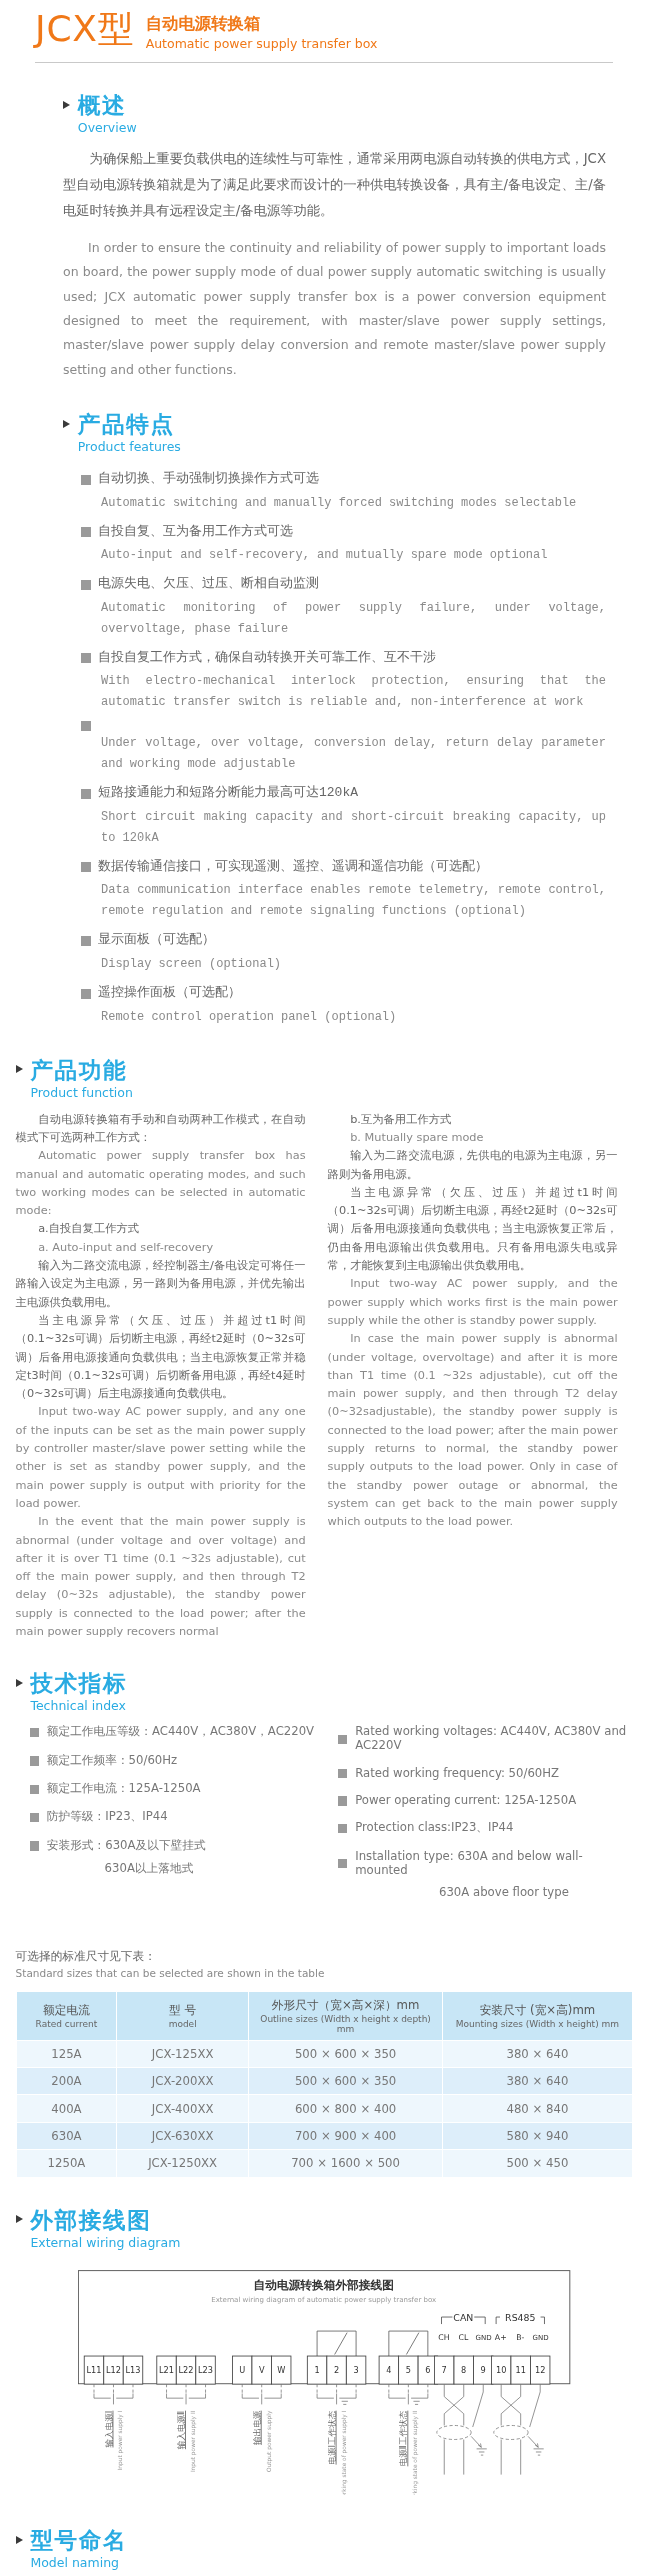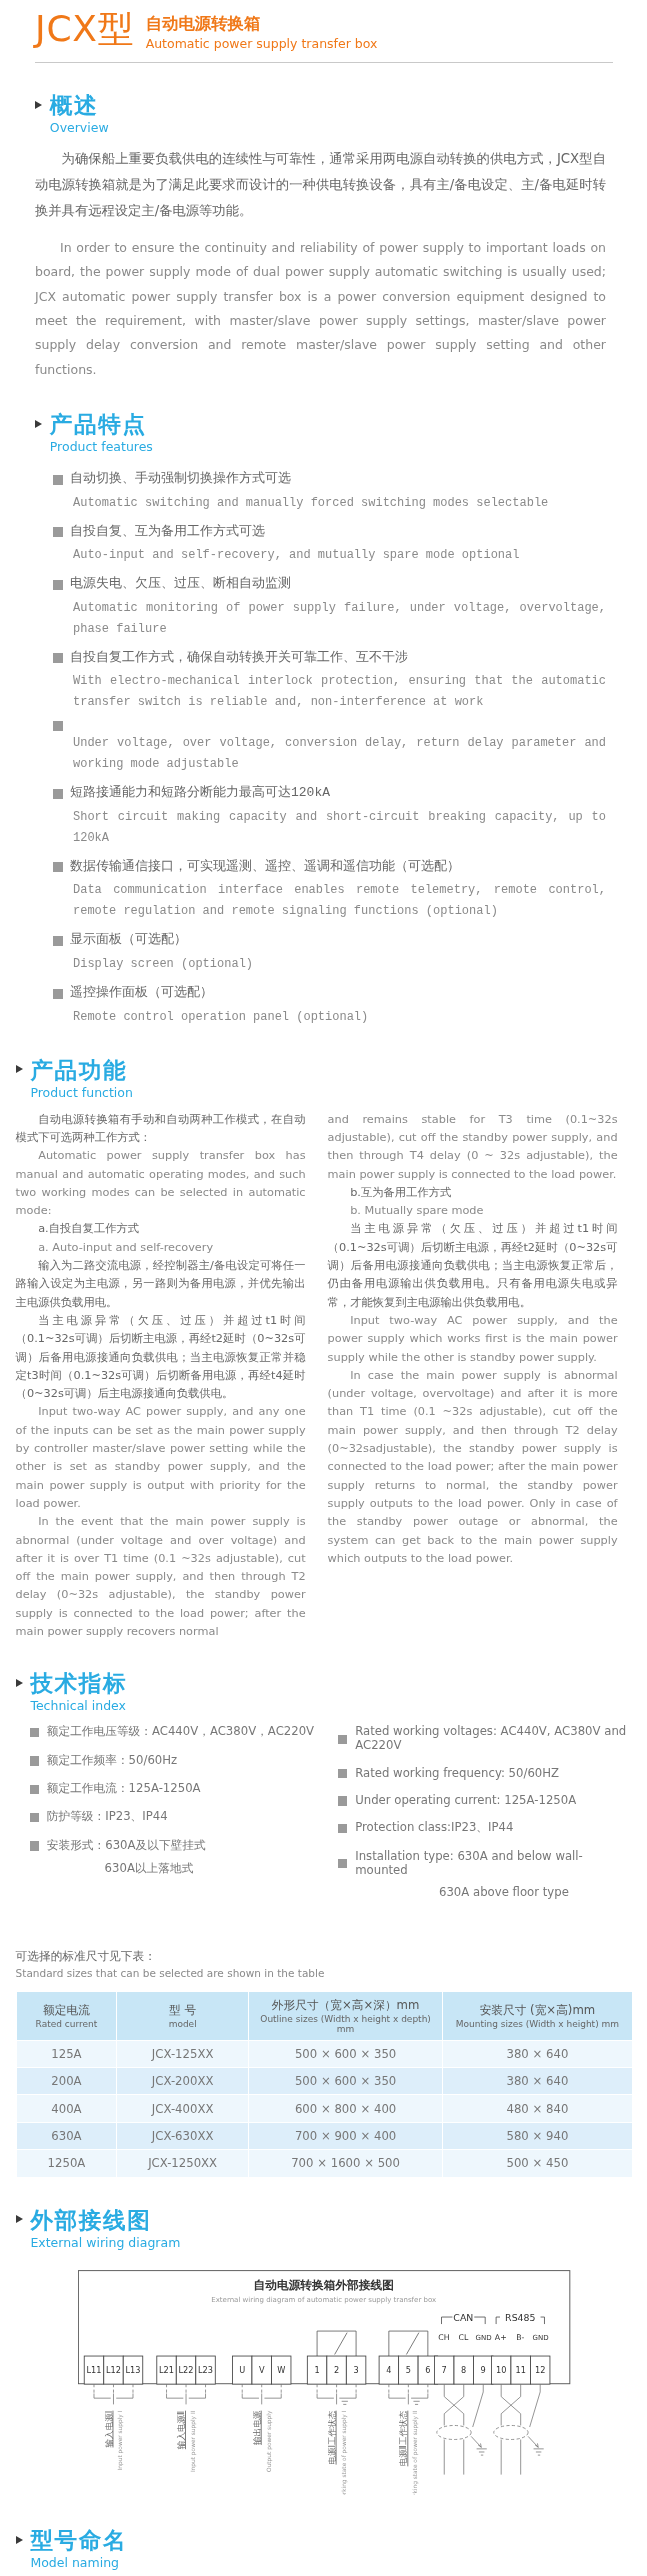--- a/index.html
+++ b/index.html
@@ -19,21 +19,21 @@
   .hdr-divider { border: none; border-top: 0.8px solid #c9c9c9; margin-top: 11px; }
 
   
   .sec-head { display: flex; align-items: flex-start; margin-bottom: 11px; }
   .tri { width: 0; height: 0; border-left: 7px solid #3a3a3a; border-top: 4.7px solid transparent;
          border-bottom: 4.7px solid transparent; margin: 7.8px 7.8px 0 0; flex: none; }
   .sec-head h2 { font-size: 22.6px; font-weight: bold; color: #29abe2; letter-spacing: 1.6px; line-height: 1.1; }
   .sec-head .sub { font-size: 12.5px; color: #29abe2; margin-top: 2.3px; }
 
   .sec { margin-top: 30px; }
-  .sec.wide-margin { padding-left: 35px; padding-right: 42px; }
+  .sec.wide-margin { padding-left: 35px; padding-right: 42px; margin-left: 28px; }
   .sec.slim-margin { padding-left: 15.6px; padding-right: 15.6px; }
 
   
   .para-zh { font-size: 13.3px; color: #666; line-height: 1.93; text-align: justify; text-indent: 2em; margin-top: 7.8px; }
   .para-en { font-size: 12.5px; color: #8a8a8a; line-height: 1.95; text-align: justify; text-indent: 2em; margin-top: 12.5px; }
 
   
   .feat-list { padding-left: 18px; margin-top: 14px; font-family: Liberation Mono, monospace; }
   .feat-item { margin-bottom: 7px; }
   .feat-zh { display: flex; align-items: baseline; font-size: 13px; color: #666; line-height: 1.65; }
@@ -198,23 +198,23 @@
         <p class="zh">自动电源转换箱有手动和自动两种工作模式，在自动模式下可选两种工作方式：</p>
         <p class="en">Automatic power supply transfer box has manual and automatic operating modes, and such two working modes can be selected in automatic mode:</p>
         <p class="zh">a.自投自复工作方式</p>
         <p class="en">a. Auto-input and self-recovery</p>
         <p class="zh">输入为二路交流电源，经控制器主/备电设定可将任一路输入设定为主电源，另一路则为备用电源，并优先输出主电源供负载用电。</p>
         <p class="zh">当主电源异常（欠压、过压）并超过t1时间（0.1~32s可调）后切断主电源，再经t2延时（0~32s可调）后备用电源接通向负载供电；当主电源恢复正常并稳定t3时间（0.1~32s可调）后切断备用电源，再经t4延时（0~32s可调）后主电源接通向负载供电。</p>
         <p class="en">Input two-way AC power supply, and any one of the inputs can be set as the main power supply by controller master/slave power setting while the other is set as standby power supply, and the main power supply is output with priority for the load power.</p>
         <p class="en">In the event that the main power supply is abnormal (under voltage and over voltage) and after it is over T1 time (0.1 ~32s adjustable), cut off the main power supply, and then through T2 delay (0~32s adjustable), the standby power supply is connected to the load power; after the main power supply recovers normal</p>
       </div>
       <div class="func-col">
-        <p class="en noindent">and remains stable for T3 time (0.1~32s adjustable), cut off the standby power supply, and then through T4 delay (0 ~ 32s adjustable), the main power supply is connected to the load power.</p>
         <p class="zh">b.互为备用工作方式</p>
         <p class="en">b. Mutually spare mode</p>
+        <p class="zh">输入为二路交流电源，先供电的电源为主电源，另一路则为备用电源。</p>
         <p class="zh">当主电源异常（欠压、过压）并超过t1时间（0.1~32s可调）后切断主电源，再经t2延时（0~32s可调）后备用电源接通向负载供电；当主电源恢复正常后，仍由备用电源输出供负载用电。只有备用电源失电或异常，才能恢复到主电源输出供负载用电。</p>
         <p class="en">Input two-way AC power supply, and the power supply which works first is the main power supply while the other is standby power supply.</p>
         <p class="en">In case the main power supply is abnormal (under voltage, overvoltage) and after it is more than T1 time (0.1 ~32s adjustable), cut off the main power supply, and then through T2 delay (0~32sadjustable), the standby power supply is connected to the load power; after the main power supply returns to normal, the standby power supply outputs to the load power. Only in case of the standby power outage or abnormal, the system can get back to the main power supply which outputs to the load power.</p>
       </div>
     </div>
   </div>
 
   <div class="sec slim-margin">
     <div class="sec-head">
       <span class="tri"></span>
@@ -251,21 +251,21 @@
         <div class="tech-item">
             <span class="sq"></span>
             <span>Rated working voltages: AC440V, AC380V and AC220V</span>
           </div>
         <div class="tech-item">
             <span class="sq"></span>
             <span>Rated working frequency: 50/60HZ</span>
           </div>
         <div class="tech-item">
             <span class="sq"></span>
-            <span>Under operating current: 125A-1250A</span>
+            <span>Power operating current: 125A-1250A</span>
           </div>
         <div class="tech-item">
             <span class="sq"></span>
             <span>Protection class:IP23、IP44</span>
           </div>
         <div class="tech-item">
             <span class="sq"></span>
             <span>Installation type: 630A and below wall-mounted</span>
           </div>
         <div class="tech-extra en">630A above floor type</div>

